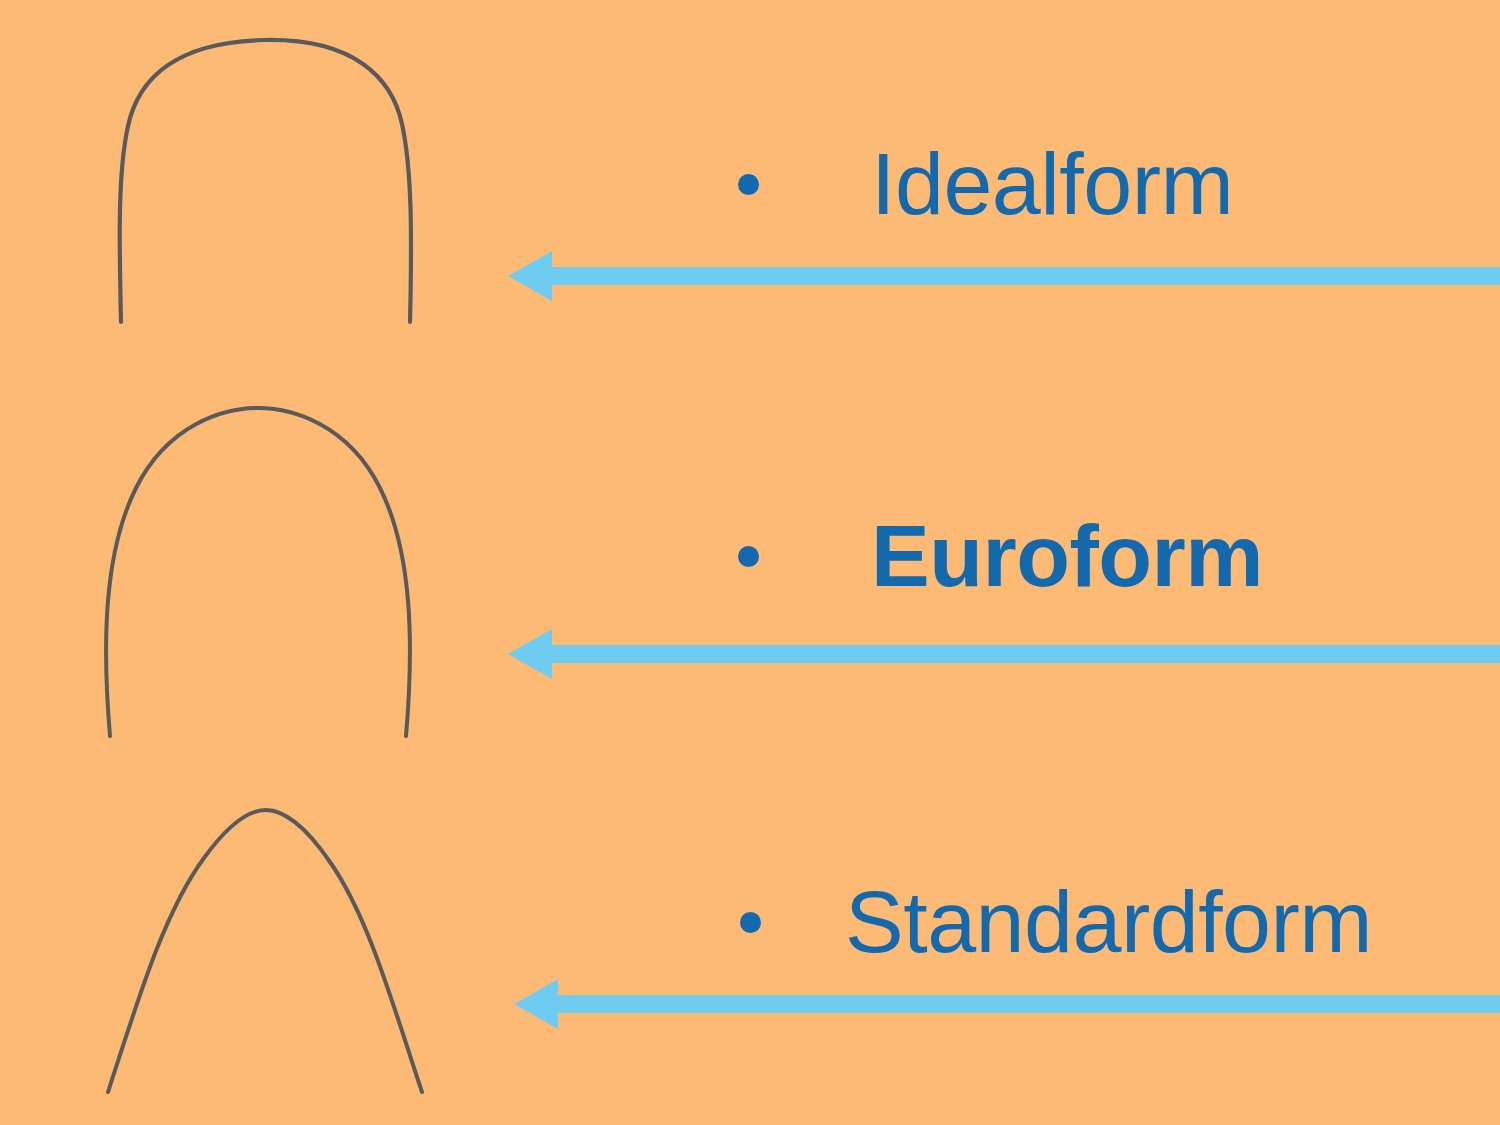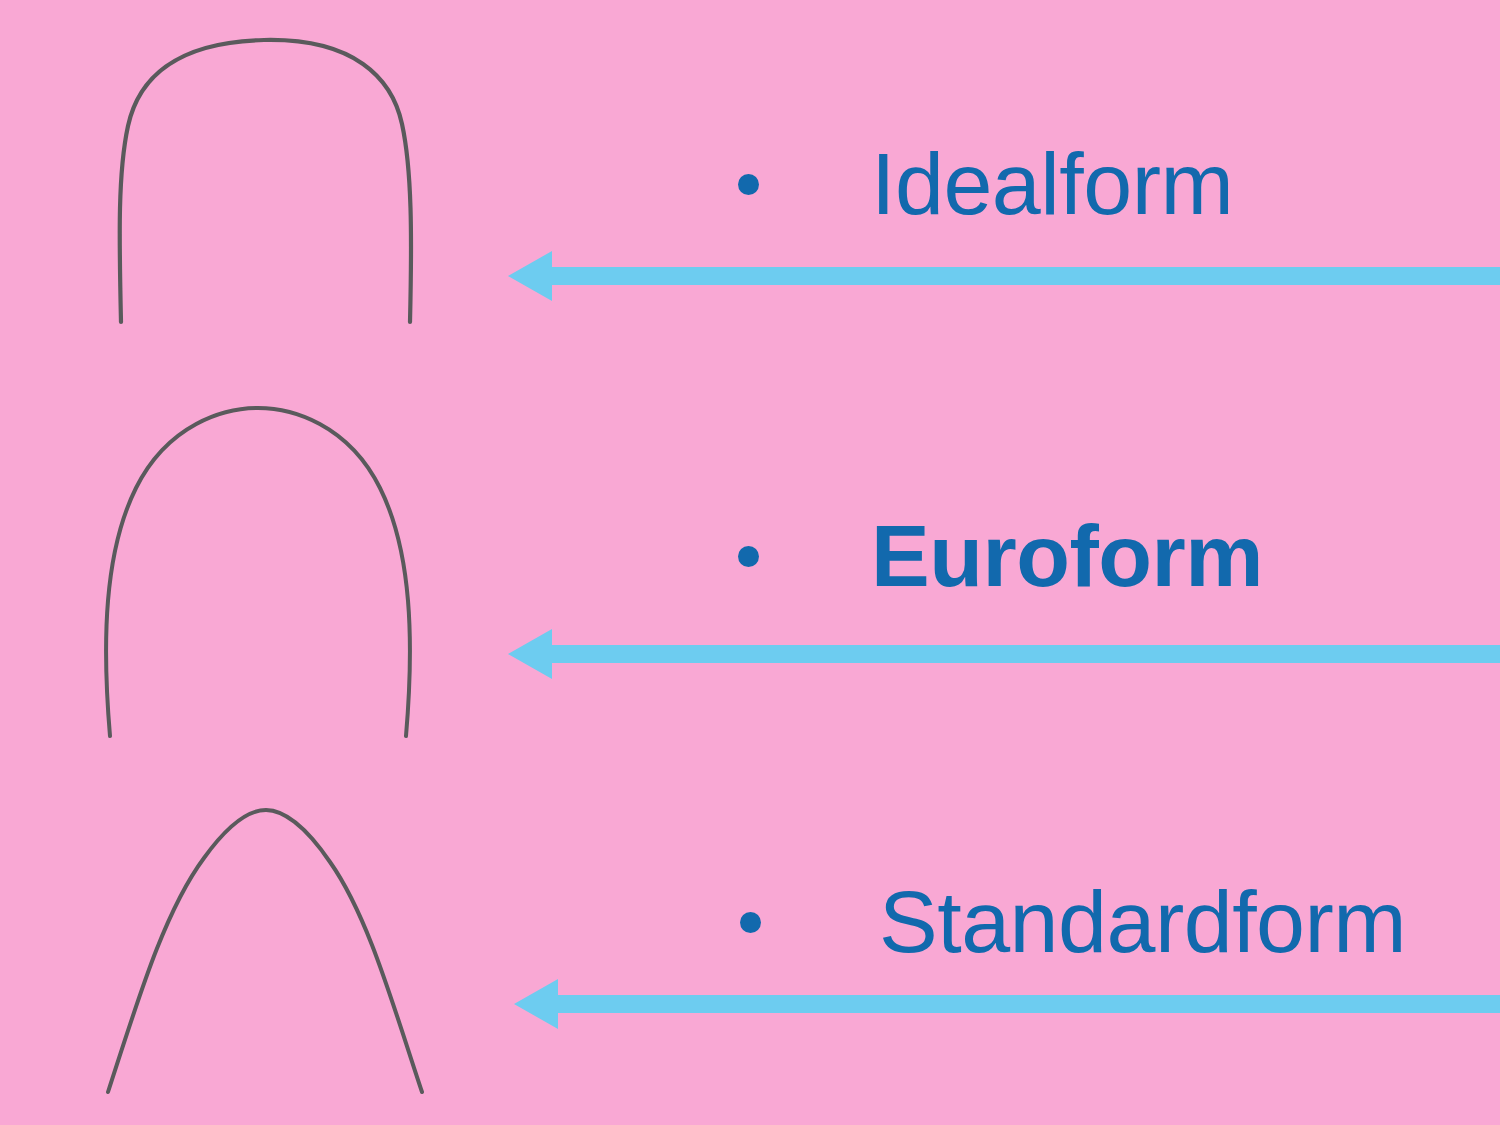--- a/index.html
+++ b/index.html
@@ -7,21 +7,21 @@
     padding: 0;
     background: #ffffff;
   }
   body {
     font-family: "Liberation Sans", sans-serif;
   }
   #slide {
     position: relative;
     width: 1500px;
     height: 1125px;
-    background: #f9a8d4;
+    background: #fdba74;
     overflow: hidden;
   }
 
   
   .arch-figure {
     position: absolute;
     display: block;
   }
   .arch-wire-path {
     fill: none;
@@ -66,21 +66,21 @@
     line-height: 1;
     letter-spacing: -0.5px;
     font-weight: 400;
   }
 
   #row-idealform    { left: 738px; top: 140px; }
   #row-idealform    .bullet-label { margin-left: 112px; }
   #row-euroform     { left: 738px; top: 512px; }
   #row-euroform     .bullet-label { margin-left: 112px; font-weight: bold; }
   #row-standardform { left: 740px; top: 878px; }
-  #row-standardform .bullet-label { margin-left: 118px; }
+  #row-standardform .bullet-label { margin-left: 84px; }
 </style>
 </head>
 <body>
 
 <div id="slide">
 
   <svg id="arch-idealform" class="arch-figure" viewBox="0 0 360 320" preserveAspectRatio="none">
     <path class="arch-wire-path" stroke-width="4.2" d="M 33 300
              C 31 212, 30 150, 40 104
              C 50 58, 86 20, 176 18

